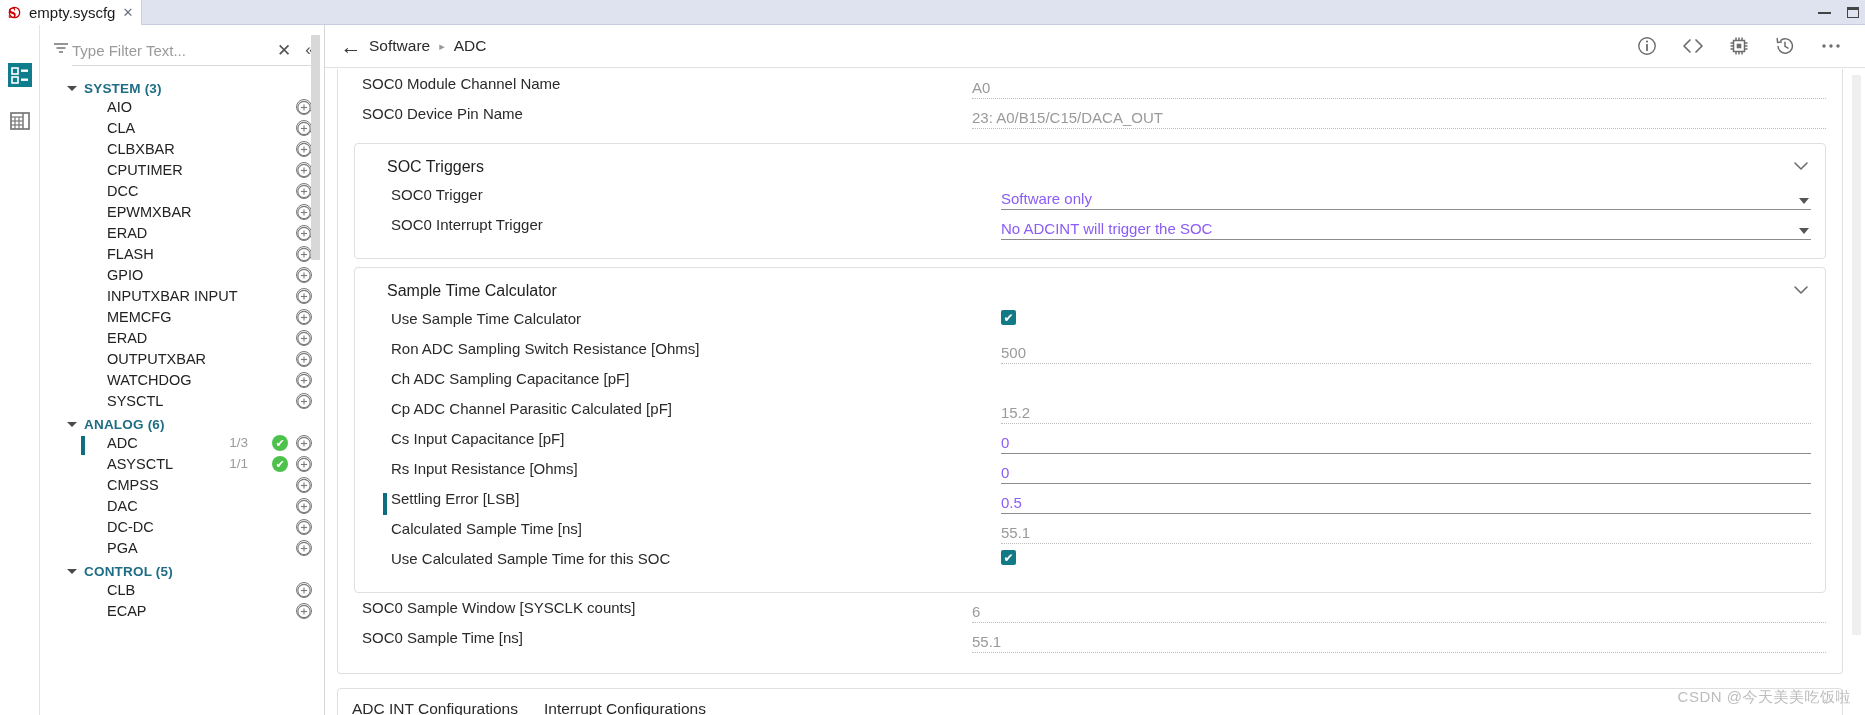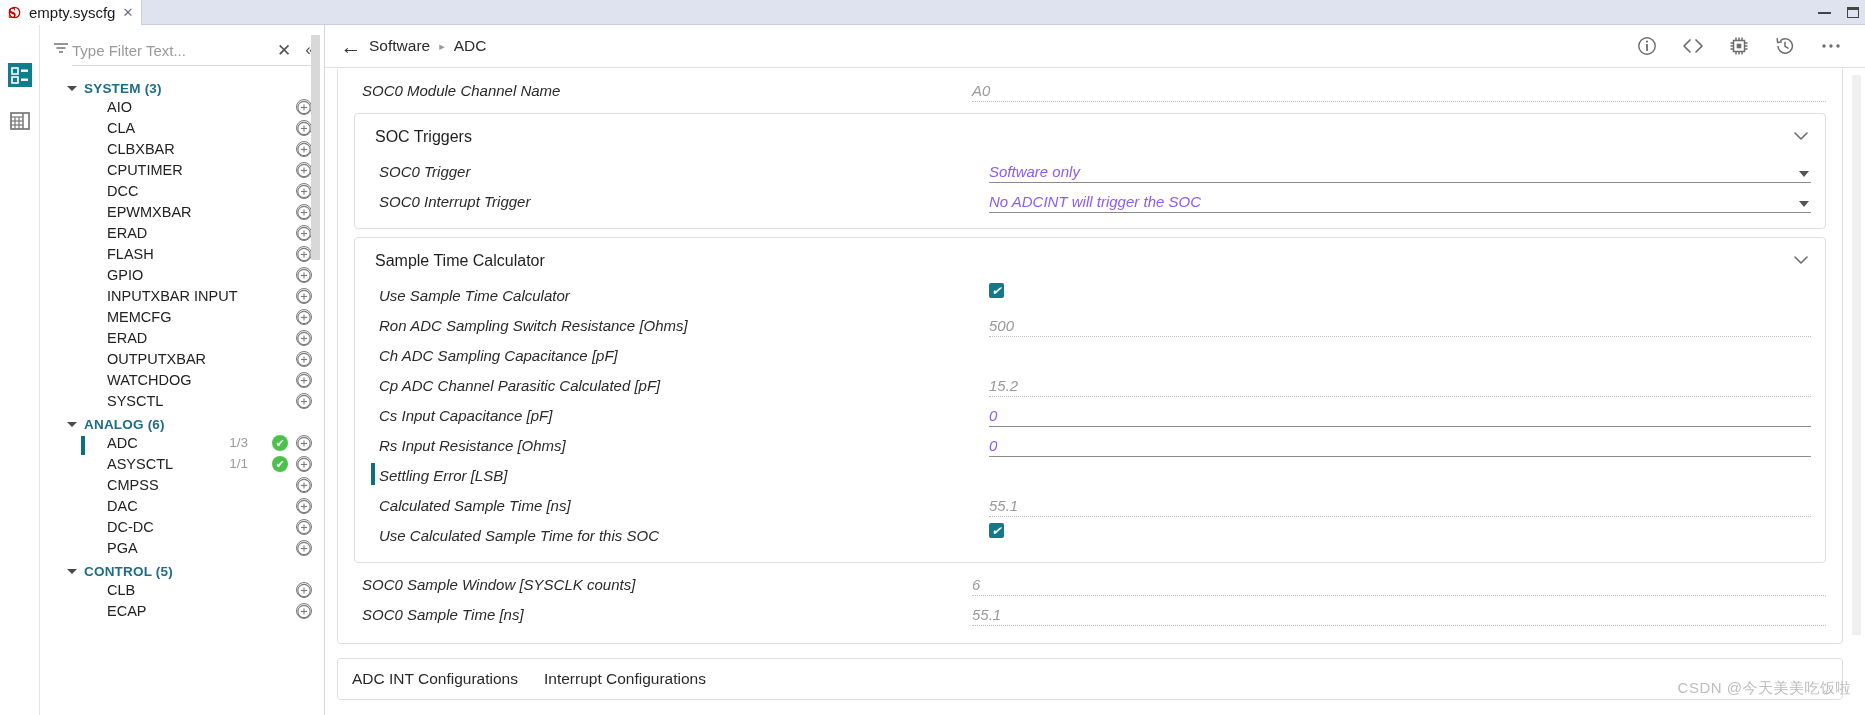--- a/index.html
+++ b/index.html
@@ -124,23 +124,22 @@
     position: absolute; left: 0; top: 44px; right: 0; bottom: 0;
     padding: 0 22px 0 12px; overflow: hidden;
   }
   .panel {
     border: 1px solid #dfdfdf; border-radius: 4px; background: #fff;
     padding: 6px 16px 14px 16px;
   }
   .panel.flat { border-top: none; border-radius: 0 0 4px 4px; }
 
   .row {
-    display: flex; align-items: center; height: 30px;
+    display: flex; align-items: flex-start; height: 30px;
     position: relative;
-    font-style: italic;
   }
   .row-label {
     font-size: 15px; color: #2a2a2a; width: 618px; flex: none;
     white-space: nowrap; padding-left: 8px;
   }
   .row.marked .row-label { padding-left: 8px; }
   .row.marked::before {
     content: ""; position: absolute; left: 0px; top: 3px;
     width: 4px; height: 22px; background: #0f6e7d;
   }
@@ -158,37 +157,37 @@
     color: #fff; font-size: 12px; cursor: pointer;
   }
   .sel-arrow {
     position: absolute; right: 2px; bottom: 6px;
     width: 0; height: 0; border-left: 5px solid transparent;
     border-right: 5px solid transparent; border-top: 6px solid #555; cursor: pointer;
   }
 
   .sect {
     border: 1px solid #dfdfdf; border-radius: 4px; margin: 8px 0 0 0;
-    padding: 10px 14px 12px 16px; position: relative;
+    padding: 10px 14px 12px 28px; position: relative;
   }
   .sect-title { font-size: 16px; color: #1f1f1f; padding: 4px 0 10px 4px; }
   .sect-chev {
     position: absolute; right: 16px; top: 14px; cursor: pointer;
     color: #6d6d6d; font-size: 15px; line-height: 1;
   }
 
   .tabstrip {
     border: 1px solid #dfdfdf; border-radius: 4px;
     margin-top: 14px; height: 42px; display: flex; align-items: center;
     padding-left: 14px; gap: 26px; background: #fff;
   }
   .ctab { font-size: 15.5px; color: #2a2a2a; cursor: pointer; }
 
   .watermark {
-    position: absolute; right: 14px; bottom: 17px;
+    position: absolute; right: 14px; bottom: 8px;
     font-size: 15px; color: #bdbdbd; letter-spacing: .5px;
     pointer-events: none;
   }
   .main-scroll {
     position: absolute; right: 4px; top: 50px; width: 9px; height: 560px;
     background: #efefef; border-radius: 1px;
   }
 </style>
 </head>
 <body>
@@ -560,20 +559,27 @@
   <div class="content">
     <div class="panel flat">
       <div id="top-rows">
           <div class="row">
             <div class="row-label">SOC0 Module Channel Name</div>
             <div class="field">
               <span class="field-val ro">A0</span>
               <span class="field-line-dotted"></span>
             </div>
           </div>
+          <div class="row">
+            <div class="row-label">SOC0 Device Pin Name</div>
+            <div class="field">
+              <span class="field-val ro">23: A0/B15/C15/DACA_OUT</span>
+              <span class="field-line-dotted"></span>
+            </div>
+          </div>
         </div>
 
       <div class="sect">
         <span class="sect-chev">
           <svg width="16" height="10" viewBox="0 0 16 10">
               <polyline points="2,2 8,8 14,2" fill="none" stroke="#6d6d6d" stroke-width="1.6" stroke-linecap="round" stroke-linejoin="round"></polyline>
             </svg>
         </span>
         <div class="sect-title">SOC Triggers</div>
         <div id="trigger-rows">
@@ -636,20 +642,24 @@
             </div>
             <div class="row">
               <div class="row-label">Rs Input Resistance [Ohms]</div>
               <div class="field">
                 <span class="field-val rw">0</span>
                 <span class="field-line-solid"></span>
               </div>
             </div>
             <div class="row marked">
               <div class="row-label">Settling Error [LSB]</div>
+              <div class="field">
+                <span class="field-val rw">0.5</span>
+                <span class="field-line-solid"></span>
+              </div>
             </div>
             <div class="row">
               <div class="row-label">Calculated Sample Time [ns]</div>
               <div class="field">
                 <span class="field-val ro">55.1</span>
                 <span class="field-line-dotted"></span>
               </div>
             </div>
             <div class="row">
               <div class="row-label">Use Calculated Sample Time for this SOC</div>

